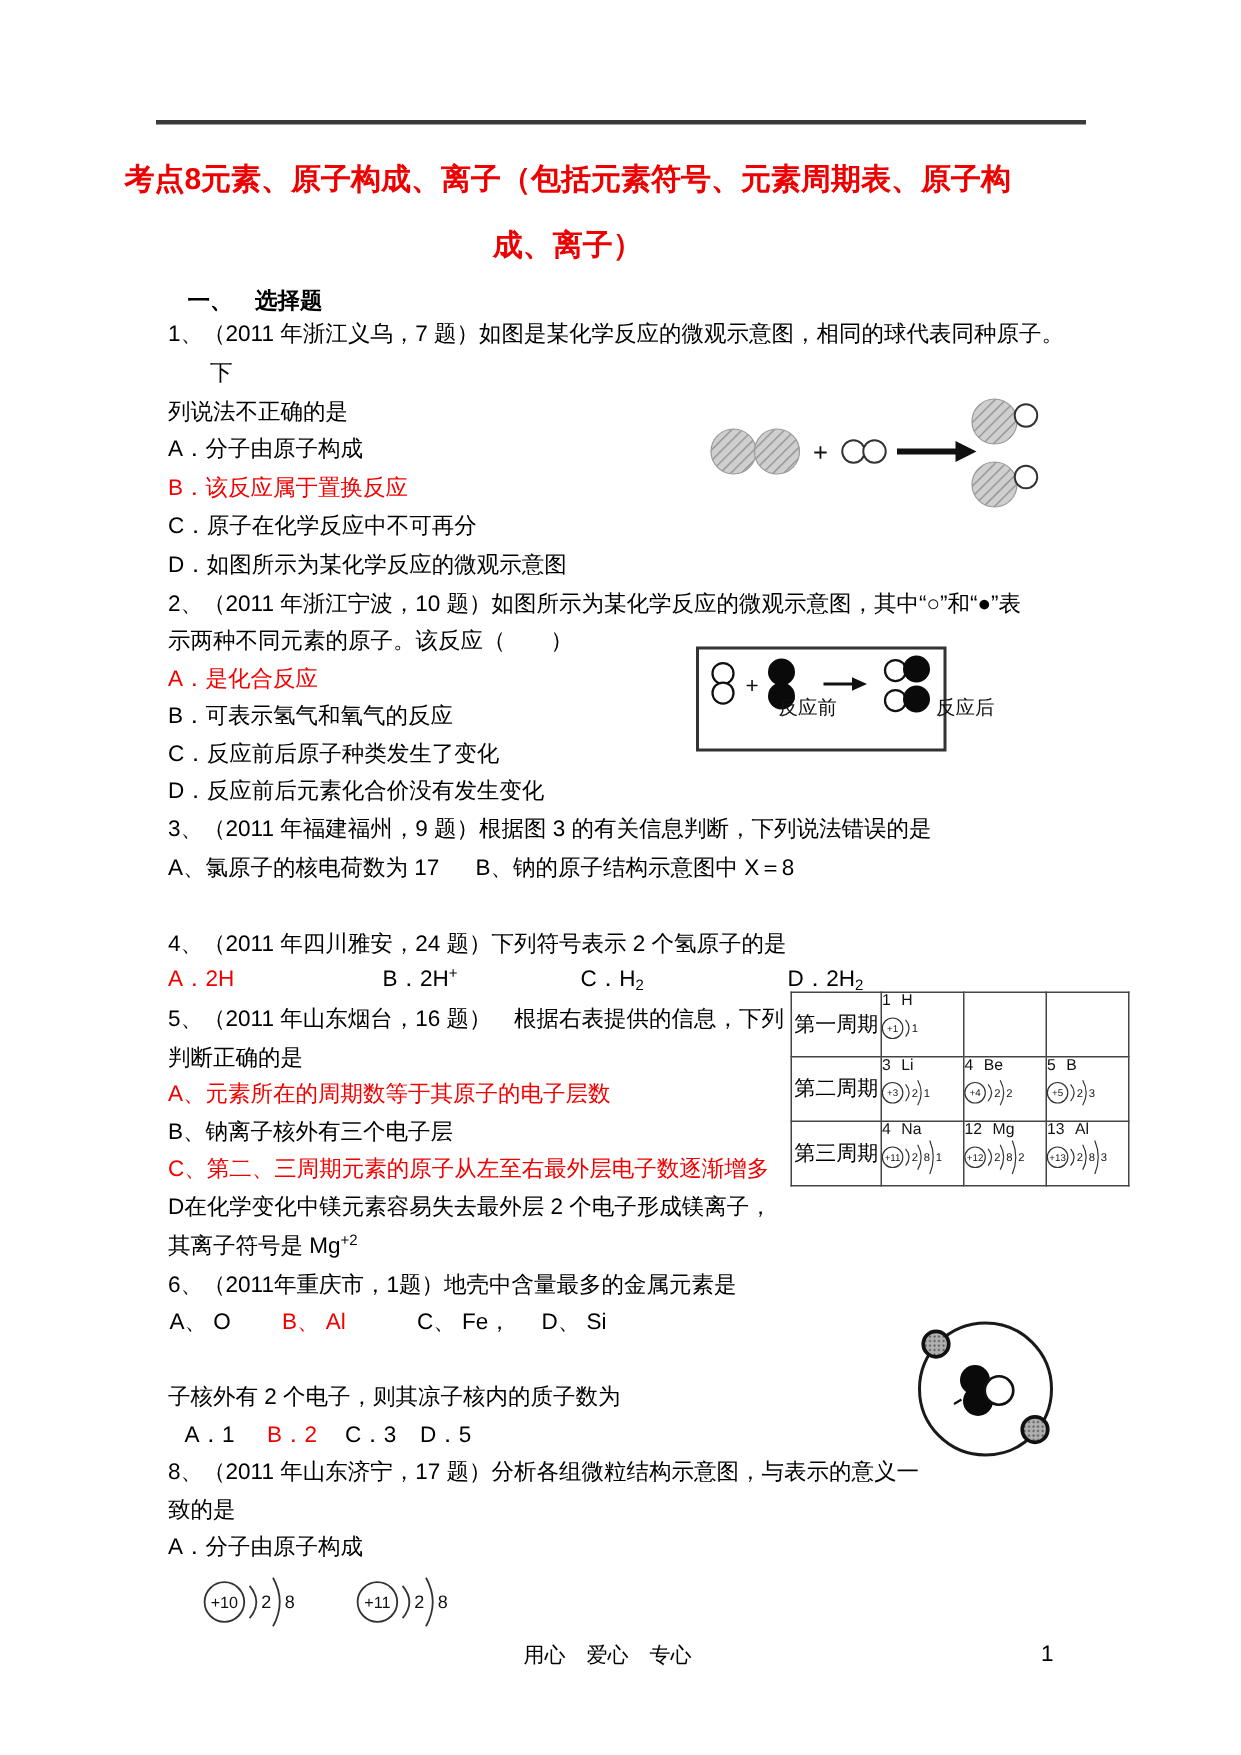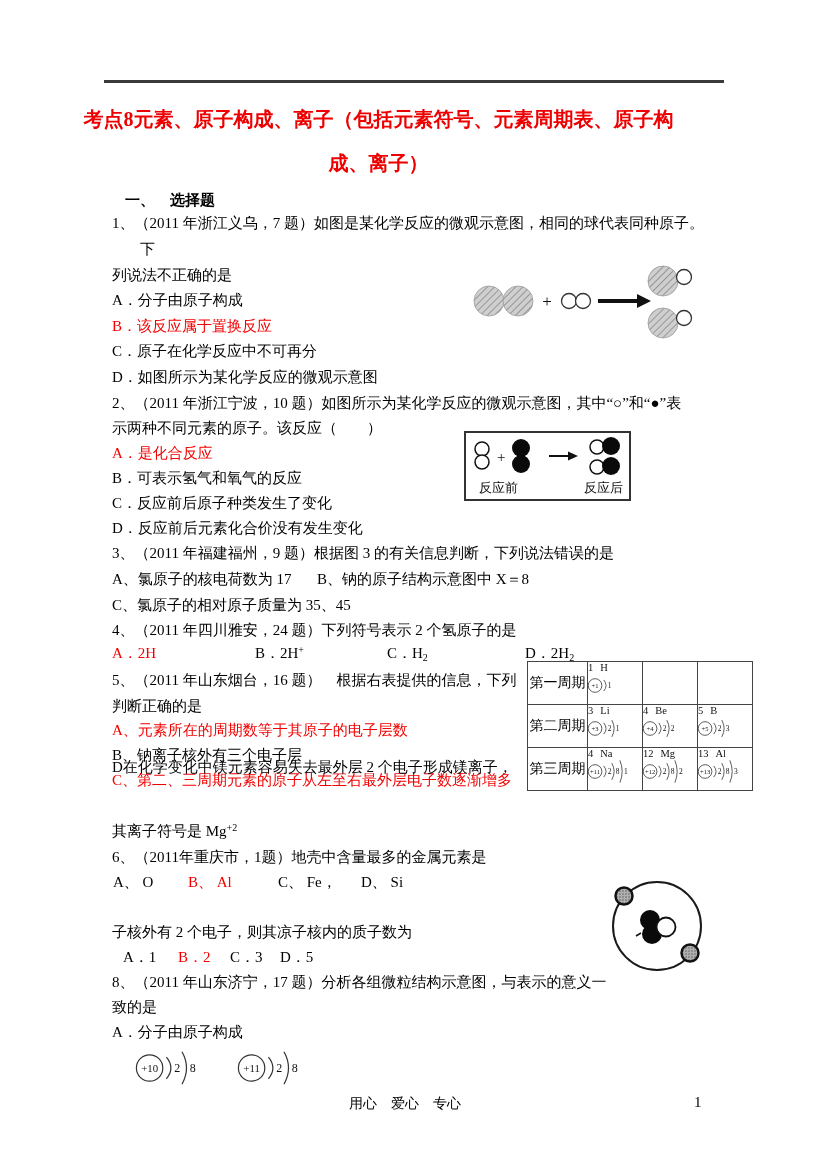--- a/index.html
+++ b/index.html
@@ -4,32 +4,32 @@
 <style>
   :root{
     --title-red:#ee0000;
     --answer-red:#f20000;
     --text:#000000;
     --line:#3a3a3a;
   }
   html,body{margin:0;padding:0;background:#ffffff;}
   #page{
     position:relative;width:757px;height:1170px;background:#ffffff;overflow:hidden;
-    font-family:Liberation Serif, serif;color:var(--text);
+    font-family:Liberation Sans, sans-serif;color:var(--text);
   }
   .hline{position:absolute;left:104px;top:80px;width:620px;height:3px;background:var(--line);}
   .title{position:absolute;left:0;right:0;text-align:center;font-size:20px;font-weight:bold;color:var(--title-red);white-space:nowrap;}
   .section{position:absolute;font-size:15px;font-weight:bold;white-space:nowrap;}
   .ln{position:absolute;font-size:15px;line-height:1.2;white-space:nowrap;}
   .red{color:var(--answer-red);}
   .ln sub{font-size:10px;vertical-align:-3px;}
   .ln sup{font-size:10px;vertical-align:5px;}
   
   .rbox{position:absolute;left:464px;top:431px;width:163px;height:66px;border:2px solid #333;background:#fff;}
-  .rbox-label{position:absolute;bottom:2px;font-size:13px;color:#111;white-space:nowrap;}
+  .rbox-label{position:absolute;bottom:18px;font-size:13px;color:#111;white-space:nowrap;margin-left:40px;}
   
   table.ptable{position:absolute;left:527px;top:661px;border-collapse:collapse;background:#fff;}
   table.ptable td{border:1px solid #444;padding:0;}
   td.period{width:59px;height:42px;text-align:center;font-size:14px;}
   td.elem{width:54px;height:42px;vertical-align:top;padding:1px 0 0 2px;}
   td.empty{border:none;}
   .elem-head{font-size:10.5px;line-height:11px;display:flex;gap:7px;color:#111;}
   .elem-glyph{margin-top:-2px;margin-left:-1px;}
   
   .q8-atoms{position:absolute;left:134px;top:1040px;display:flex;gap:32px;align-items:center;}
@@ -98,34 +98,33 @@
       <circle cx="131" cy="34" r="7" fill="#fff" stroke="#111" stroke-width="1.5"></circle>
       <circle cx="145" cy="33" r="9" fill="#0a0a0a"></circle>
     </svg>
     <div class="rbox-label" style="left:13px">反应前</div>
     <div class="rbox-label" style="left:118px">反应后</div>
   </div>
 
   <div class="ln" style="left:112px;top:544px">3、（2011 年福建福州，9 题）根据图 3 的有关信息判断，下列说法错误的是</div>
   <div class="ln" style="left:112px;top:570px">A、氯原子的核电荷数为 17</div>
   <div class="ln" style="left:317px;top:570px">B、钠的原子结构示意图中 X＝8</div>
-  <div class="ln" style="left:112px;top:596px">C、氯原子的相对原子质量为 35、45</div>
 
   <div class="ln" style="left:112px;top:621px">4、（2011 年四川雅安，24 题）下列符号表示 2 个氢原子的是</div>
   <div class="ln red" style="left:112px;top:644px">A．2H</div>
   <div class="ln" style="left:255px;top:644px"><span>B．2H</span><sup>+</sup></div>
   <div class="ln" style="left:387px;top:644px"><span>C．H</span><sub>2</sub></div>
   <div class="ln" style="left:525px;top:644px"><span>D．2H</span><sub>2</sub></div>
 
   <div class="ln" style="left:112px;top:671px">5、（2011 年山东烟台，16 题）　根据右表提供的信息，下列</div>
   <div class="ln" style="left:112px;top:697px">判断正确的是</div>
   <div class="ln red" style="left:112px;top:721px">A、元素所在的周期数等于其原子的电子层数</div>
   <div class="ln" style="left:112px;top:746px">B、钠离子核外有三个电子层</div>
   <div class="ln red" style="left:112px;top:771px">C、第二、三周期元素的原子从左至右最外层电子数逐渐增多</div>
-  <div class="ln" style="left:112px;top:758px">D在化学变化中镁元素容易失去最外层 2 个电子形成镁离子，</div>
+  <div class="ln" style="left:112px;top:796px">D在化学变化中镁元素容易失去最外层 2 个电子形成镁离子，</div>
   <div class="ln" style="left:112px;top:822px"><span>其离子符号是 Mg</span><sup>+2</sup></div>
 
   <table class="ptable">
       <tbody>
         <tr>
           <td class="period">第一周期</td>
           <td class="elem">
             <div class="elem-head">
               <span>1</span>
               <span>H</span>

